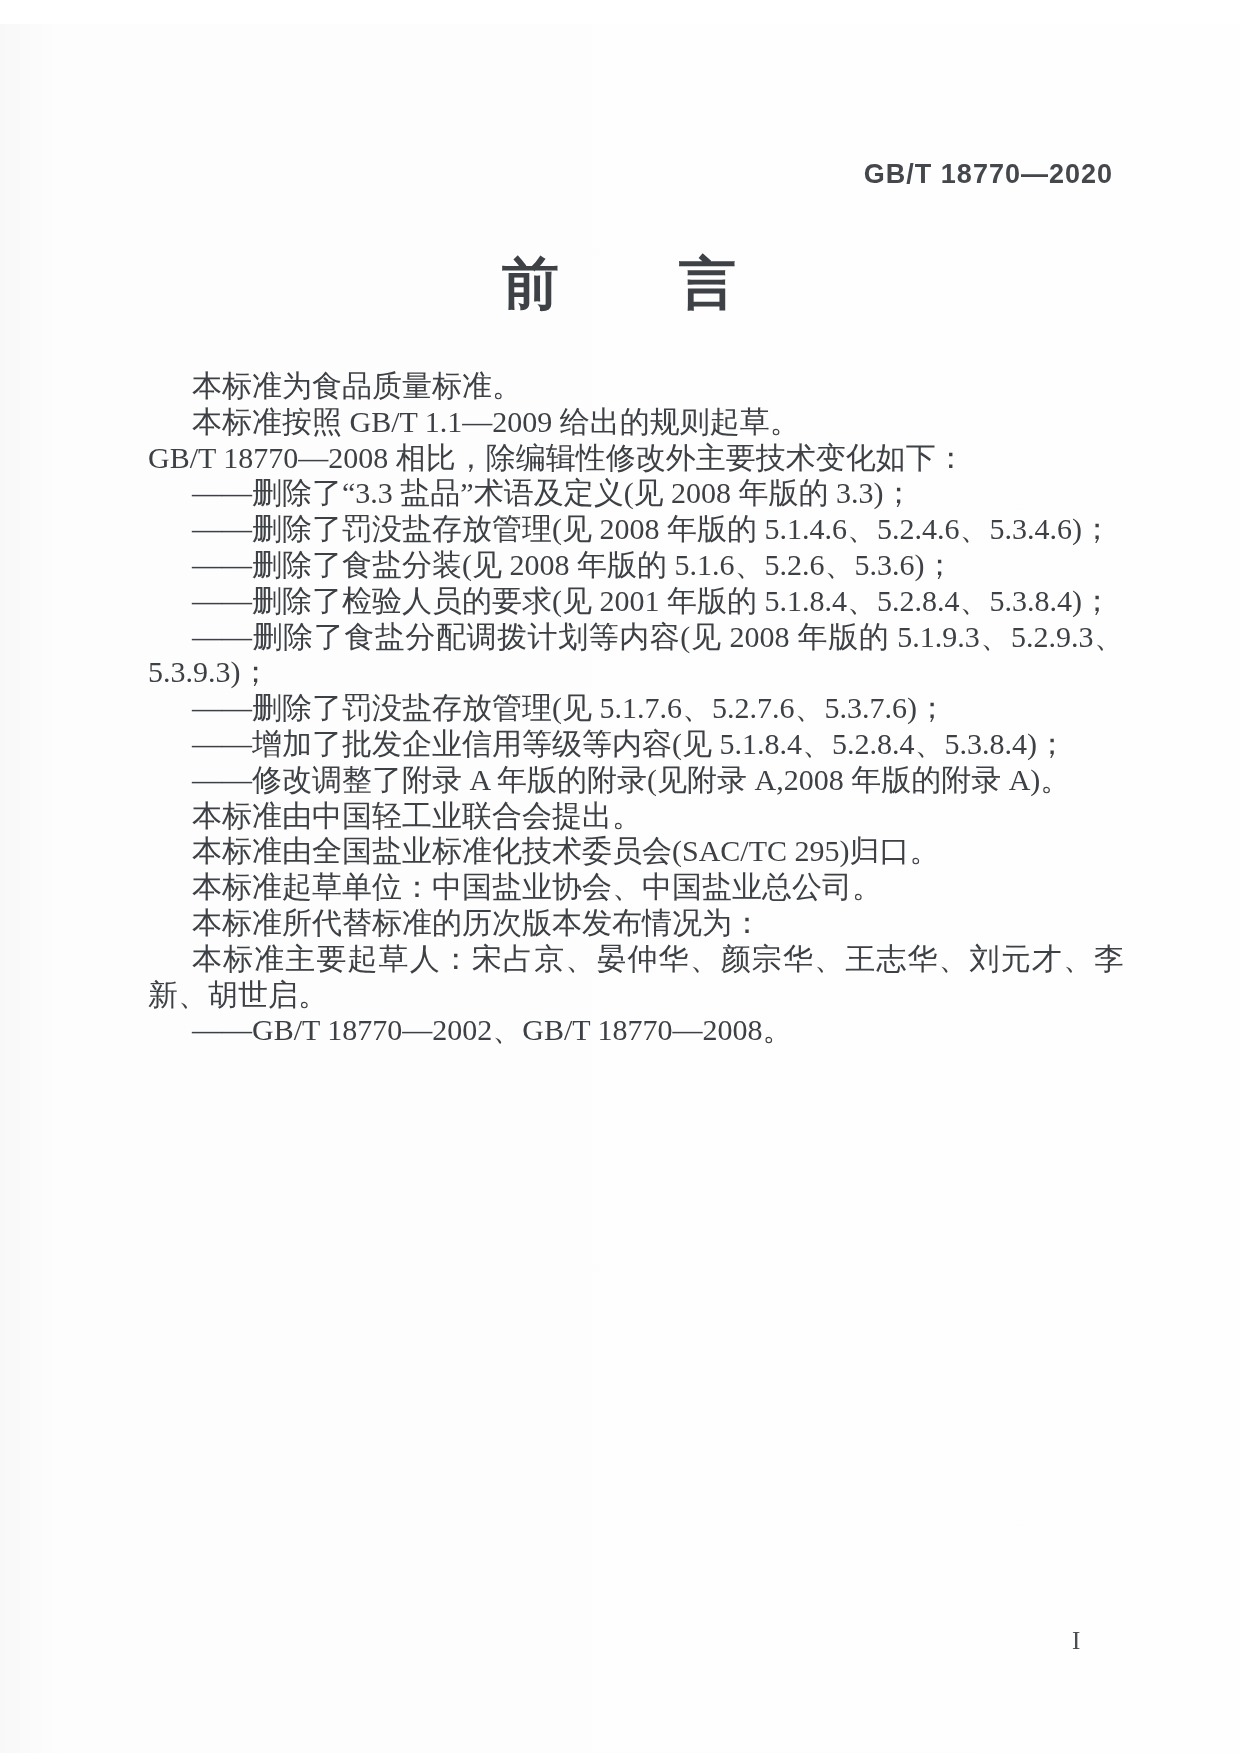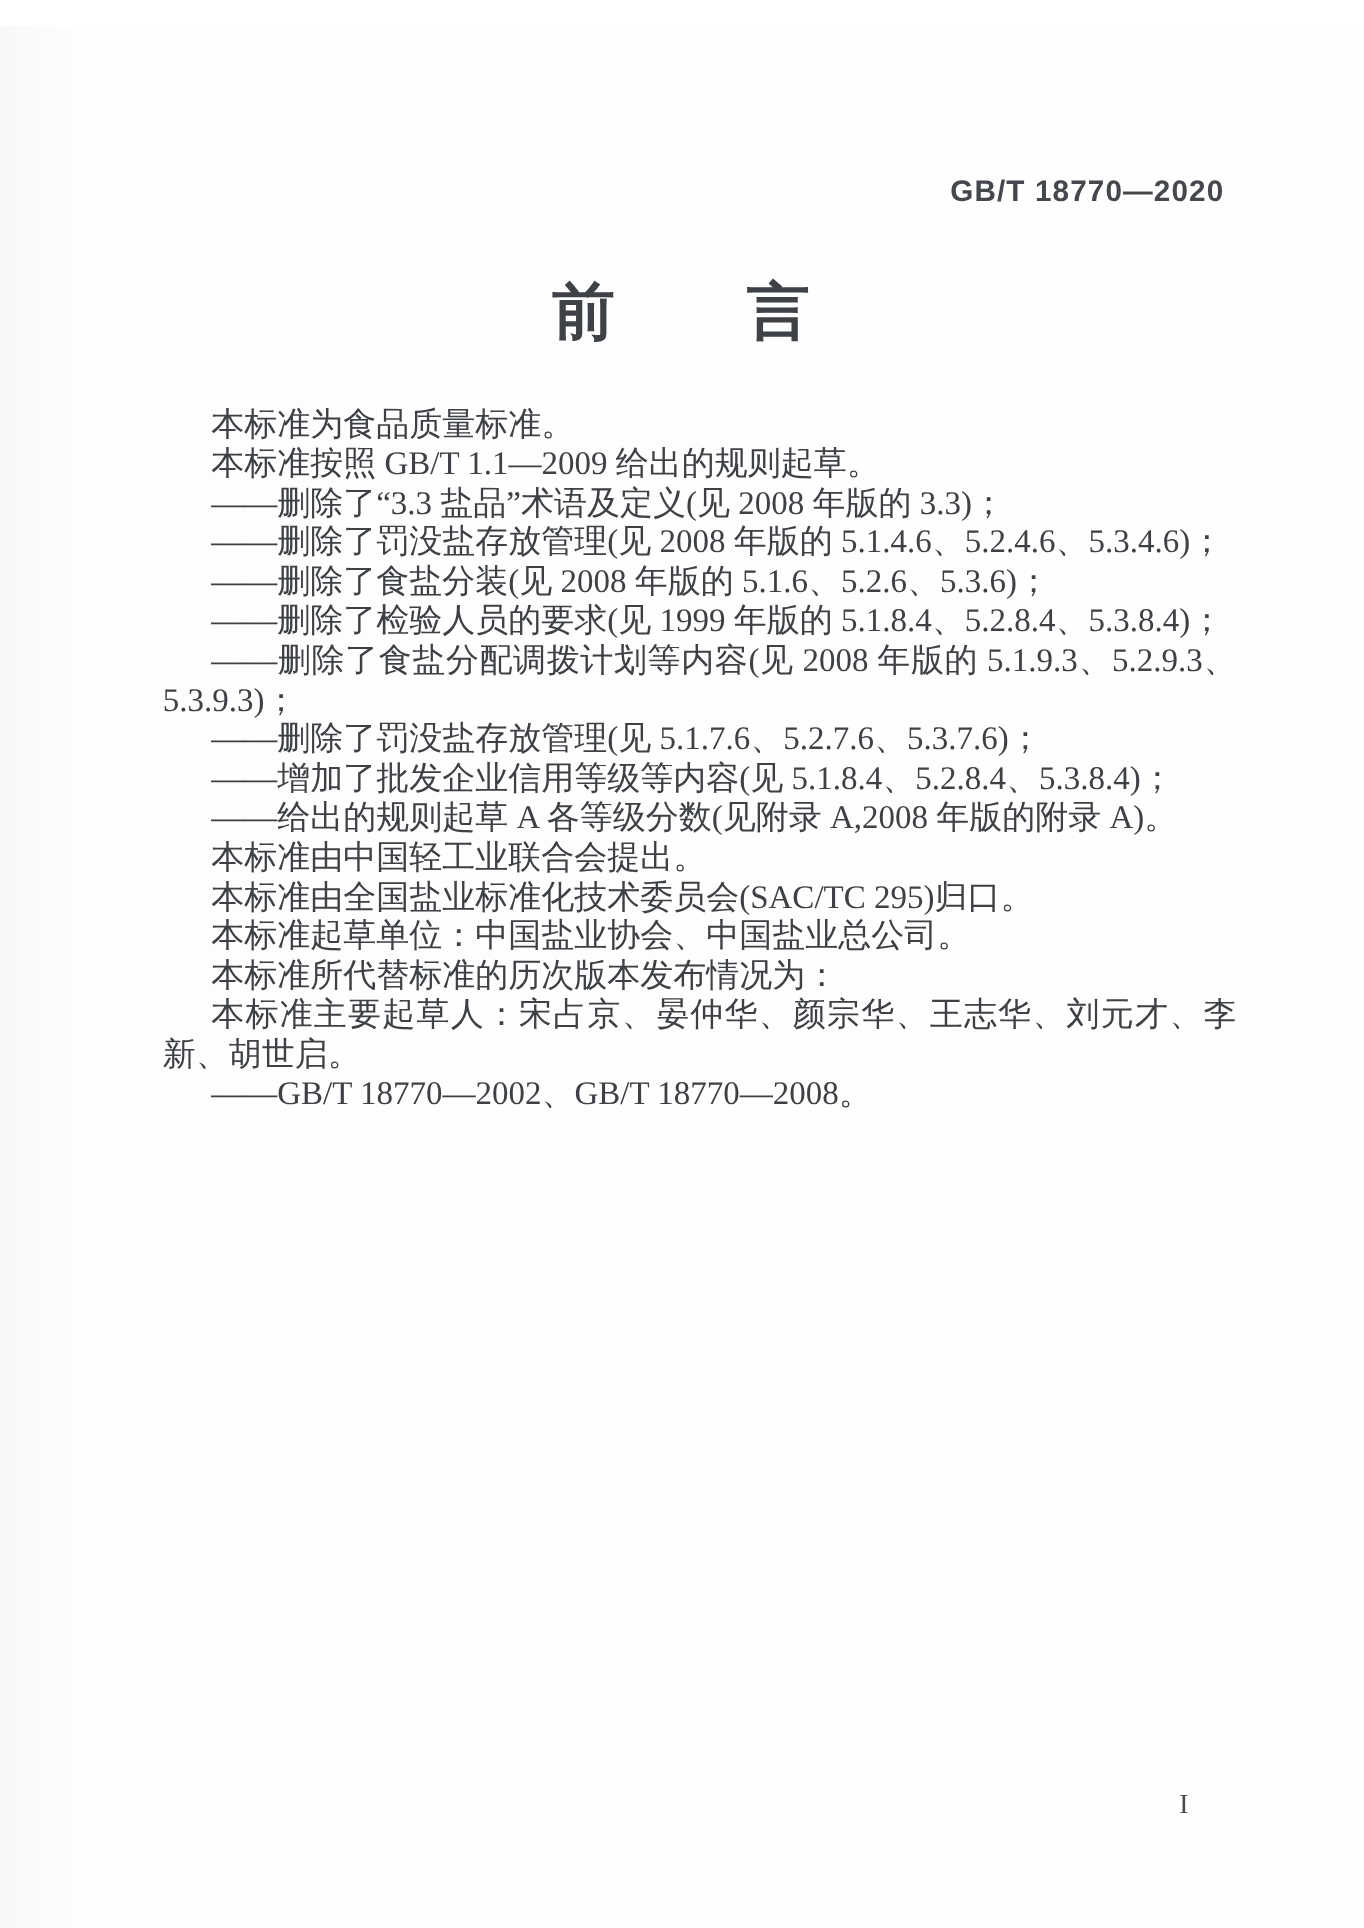--- a/index.html
+++ b/index.html
@@ -75,36 +75,37 @@
 
   <div class="doc-title">前　　言</div>
 
   <div class="body-text">
 
       <div class="fw-line">本标准为食品质量标准。</div>
 
       <div class="fw-line">本标准按照 GB/T 1.1—2009 给出的规则起草。</div>
 
 
+      <div class="fw-line no-indent">GB/T 18770—2008 相比，除编辑性修改外主要技术变化如下：</div>
 
       <div class="fw-line">——删除了“3.3 盐品”术语及定义(见 2008 年版的 3.3)；</div>
 
       <div class="fw-line">——删除了罚没盐存放管理(见 2008 年版的 5.1.4.6、5.2.4.6、5.3.4.6)；</div>
 
       <div class="fw-line">——删除了食盐分装(见 2008 年版的 5.1.6、5.2.6、5.3.6)；</div>
 
-      <div class="fw-line">——删除了检验人员的要求(见 1999 年版的 5.1.8.4、5.2.8.4、5.3.8.4)；</div>
+      <div class="fw-line">——删除了检验人员的要求(见 2001 年版的 5.1.8.4、5.2.8.4、5.3.8.4)；</div>
 
       <div class="fw-line">——删除了食盐分配调拨计划等内容(见 2008 年版的 5.1.9.3、5.2.9.3、5.3.9.3)；</div>
 
       <div class="fw-line">——删除了罚没盐存放管理(见 5.1.7.6、5.2.7.6、5.3.7.6)；</div>
 
       <div class="fw-line">——增加了批发企业信用等级等内容(见 5.1.8.4、5.2.8.4、5.3.8.4)；</div>
 
-      <div class="fw-line">——给出的规则起草 A 各等级分数(见附录 A,2008 年版的附录 A)。</div>
+      <div class="fw-line">——修改调整了附录 A 年版的附录(见附录 A,2008 年版的附录 A)。</div>
 
       <div class="fw-line">本标准由中国轻工业联合会提出。</div>
 
       <div class="fw-line">本标准由全国盐业标准化技术委员会(SAC/TC 295)归口。</div>
 
       <div class="fw-line">本标准起草单位：中国盐业协会、中国盐业总公司。</div>
 
       <div class="fw-line">本标准所代替标准的历次版本发布情况为：</div>
 
       <div class="fw-line">本标准主要起草人：宋占京、晏仲华、颜宗华、王志华、刘元才、李新、胡世启。</div>

